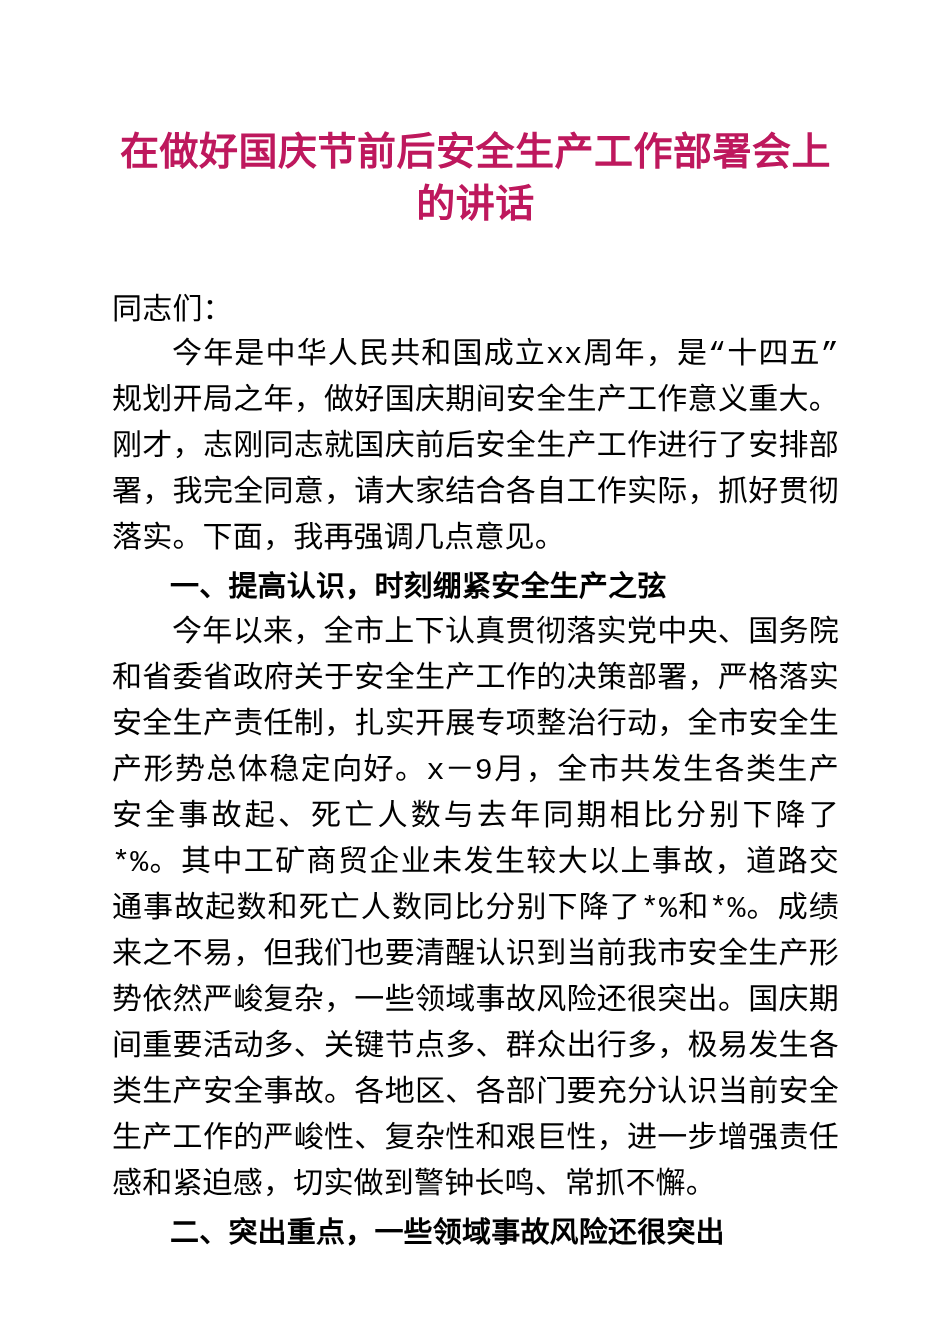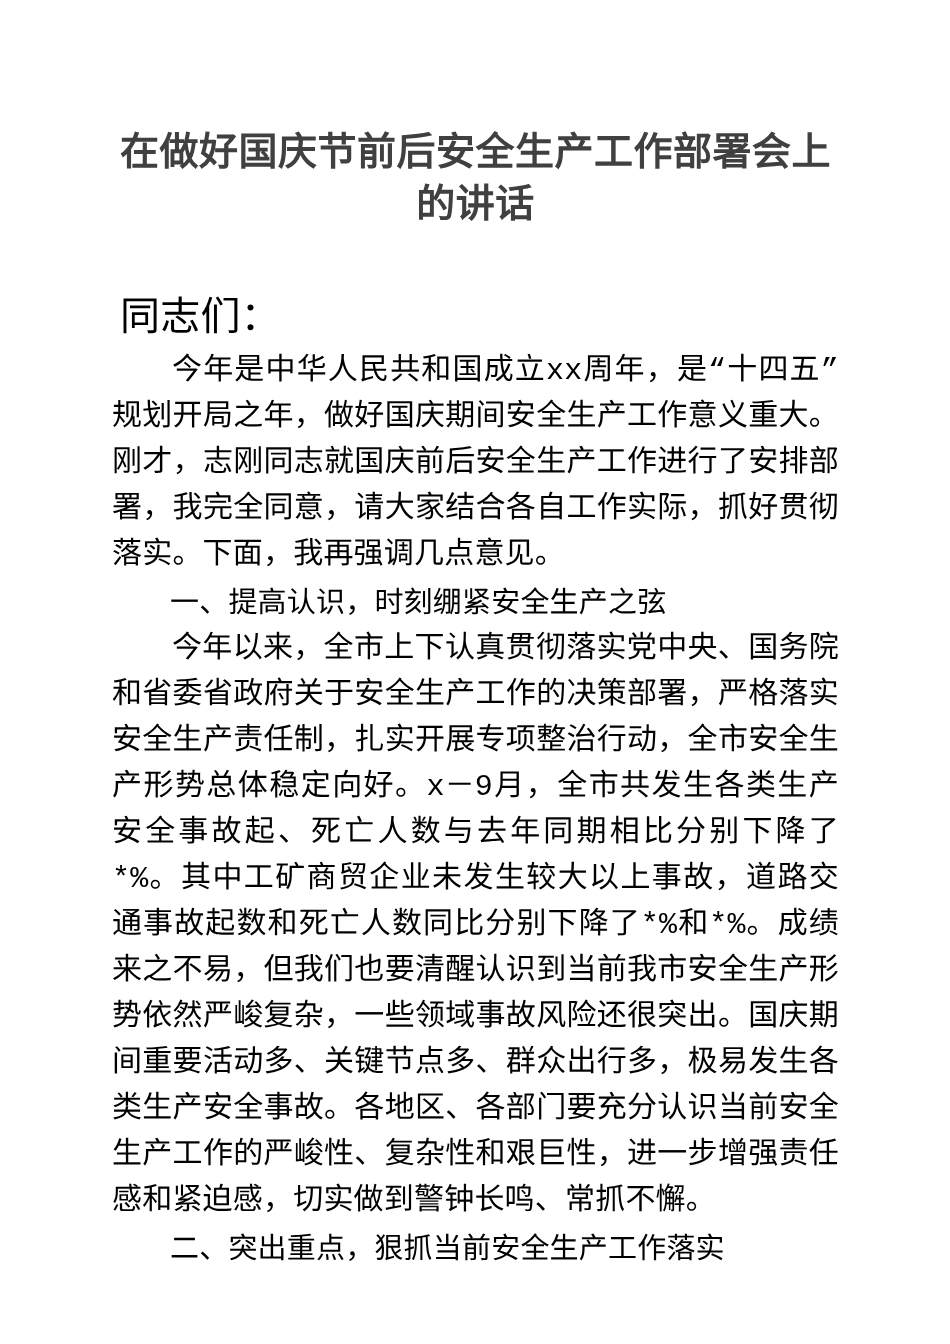--- a/index.html
+++ b/index.html
@@ -36,31 +36,31 @@
   .doc-title {
     margin: 0;
     padding: 0;
     padding-top: 126px;
     font-family: "Liberation Serif", "DejaVu Serif", serif;
     font-weight: bold;
     font-size: 39px;
     line-height: 52px;
     text-align: center;
     letter-spacing: 0.5px;
-    color: #404040;
+    color: #be185d;
     word-break: break-all;
   }
 
   
   .salutation {
-    margin: 8px;
+    margin: 0;
     padding: 0;
     padding-top: 56px;
     font-family: "Liberation Serif", "DejaVu Serif", serif;
-    font-size: 40px;
+    font-size: 30px;
     line-height: 46px;
     text-align: justify;
     text-align-last: left;
     letter-spacing: 0.2px;
     word-break: break-all;
   }
 
   
   .body-para {
     margin: 0;
@@ -75,21 +75,21 @@
     word-break: break-all;
     hyphens: none;
   }
 
   
   .section-heading {
     margin: 0;
     padding: 0;
     text-indent: 2em;
     font-family: "Liberation Sans", "DejaVu Sans", sans-serif;
-    font-weight: normal;
+    font-weight: bold;
     font-size: 29px;
     line-height: 48px;
     text-align: left;
     letter-spacing: 0.2px;
     word-break: break-all;
   }
 </style>
 </head>
 <body>
 
@@ -99,16 +99,16 @@
     <h1 class="doc-title">在做好国庆节前后安全生产工作部署会上的讲话</h1>
 
     <p class="salutation">同志们：</p>
 
     <p class="body-para">今年是中华人民共和国成立xx周年，是“十四五”规划开局之年，做好国庆期间安全生产工作意义重大。刚才，志刚同志就国庆前后安全生产工作进行了安排部署，我完全同意，请大家结合各自工作实际，抓好贯彻落实。下面，我再强调几点意见。</p>
 
     <h2 class="section-heading">一、提高认识，时刻绷紧安全生产之弦</h2>
 
     <p class="body-para">今年以来，全市上下认真贯彻落实党中央、国务院和省委省政府关于安全生产工作的决策部署，严格落实安全生产责任制，扎实开展专项整治行动，全市安全生产形势总体稳定向好。x－9月，全市共发生各类生产安全事故起、死亡人数与去年同期相比分别下降了*%。其中工矿商贸企业未发生较大以上事故，道路交通事故起数和死亡人数同比分别下降了*%和*%。成绩来之不易，但我们也要清醒认识到当前我市安全生产形势依然严峻复杂，一些领域事故风险还很突出。国庆期间重要活动多、关键节点多、群众出行多，极易发生各类生产安全事故。各地区、各部门要充分认识当前安全生产工作的严峻性、复杂性和艰巨性，进一步增强责任感和紧迫感，切实做到警钟长鸣、常抓不懈。</p>
 
-    <h2 class="section-heading">二、突出重点，狠抓当前安全生产工作落实</h2>
+    <h2 class="section-heading">二、突出重点，一些领域事故风险还很突出</h2>
 
   </div>
 </div>
 
 </body></html>

